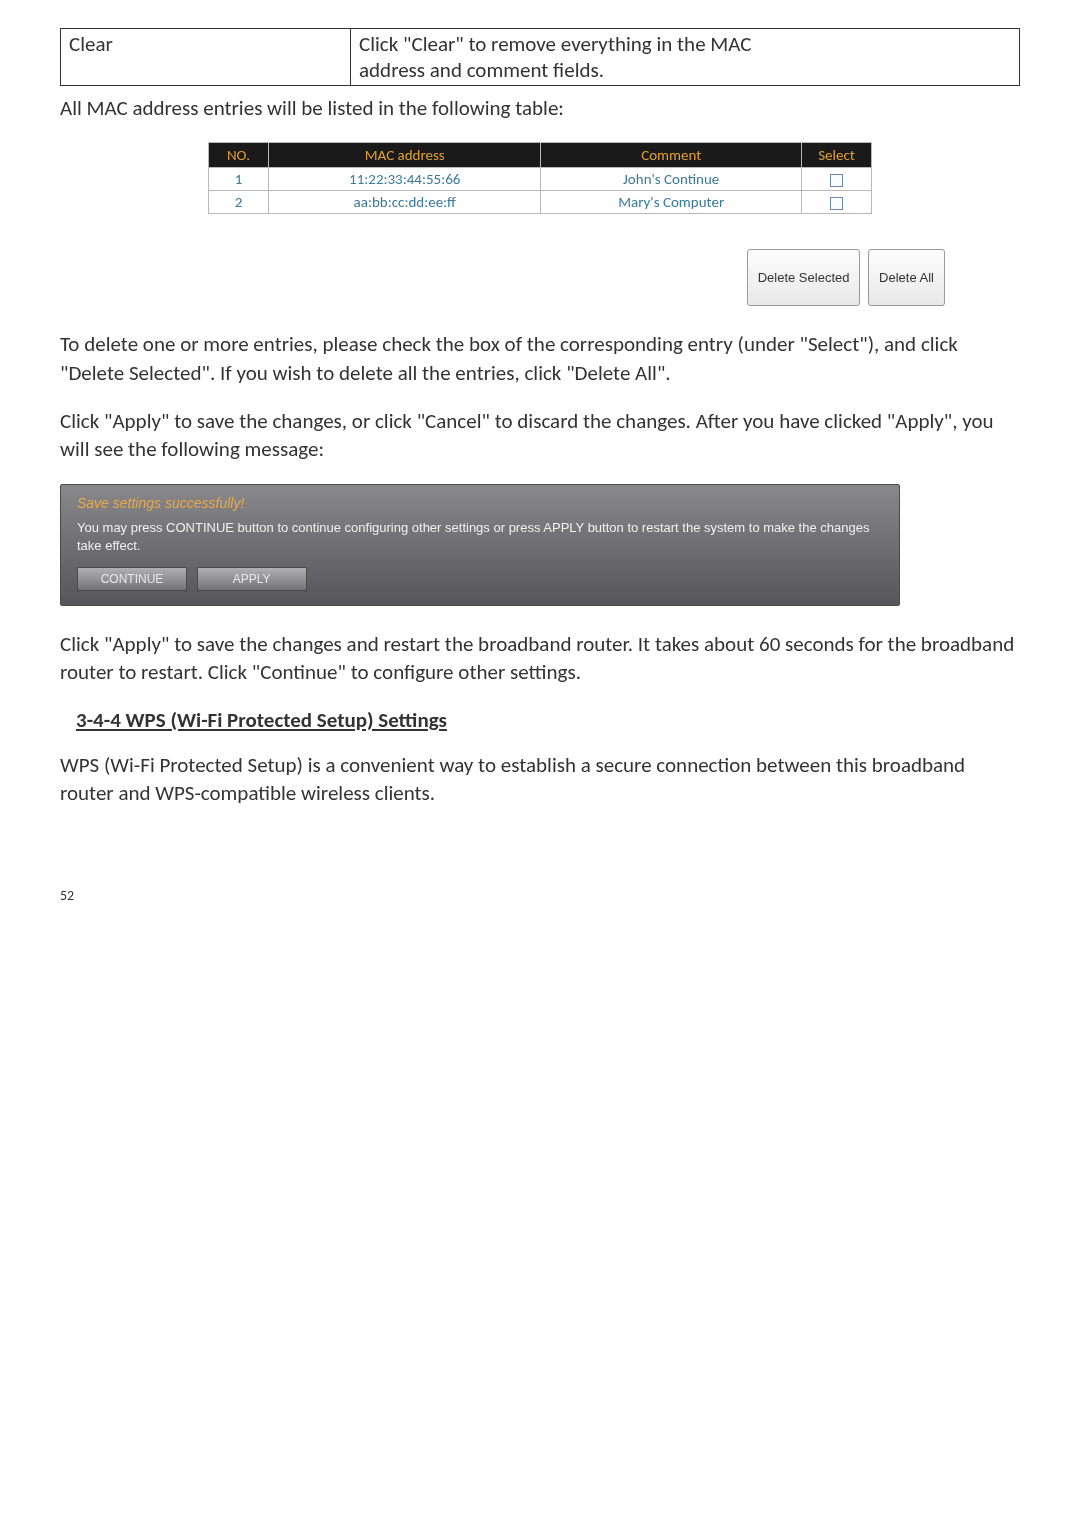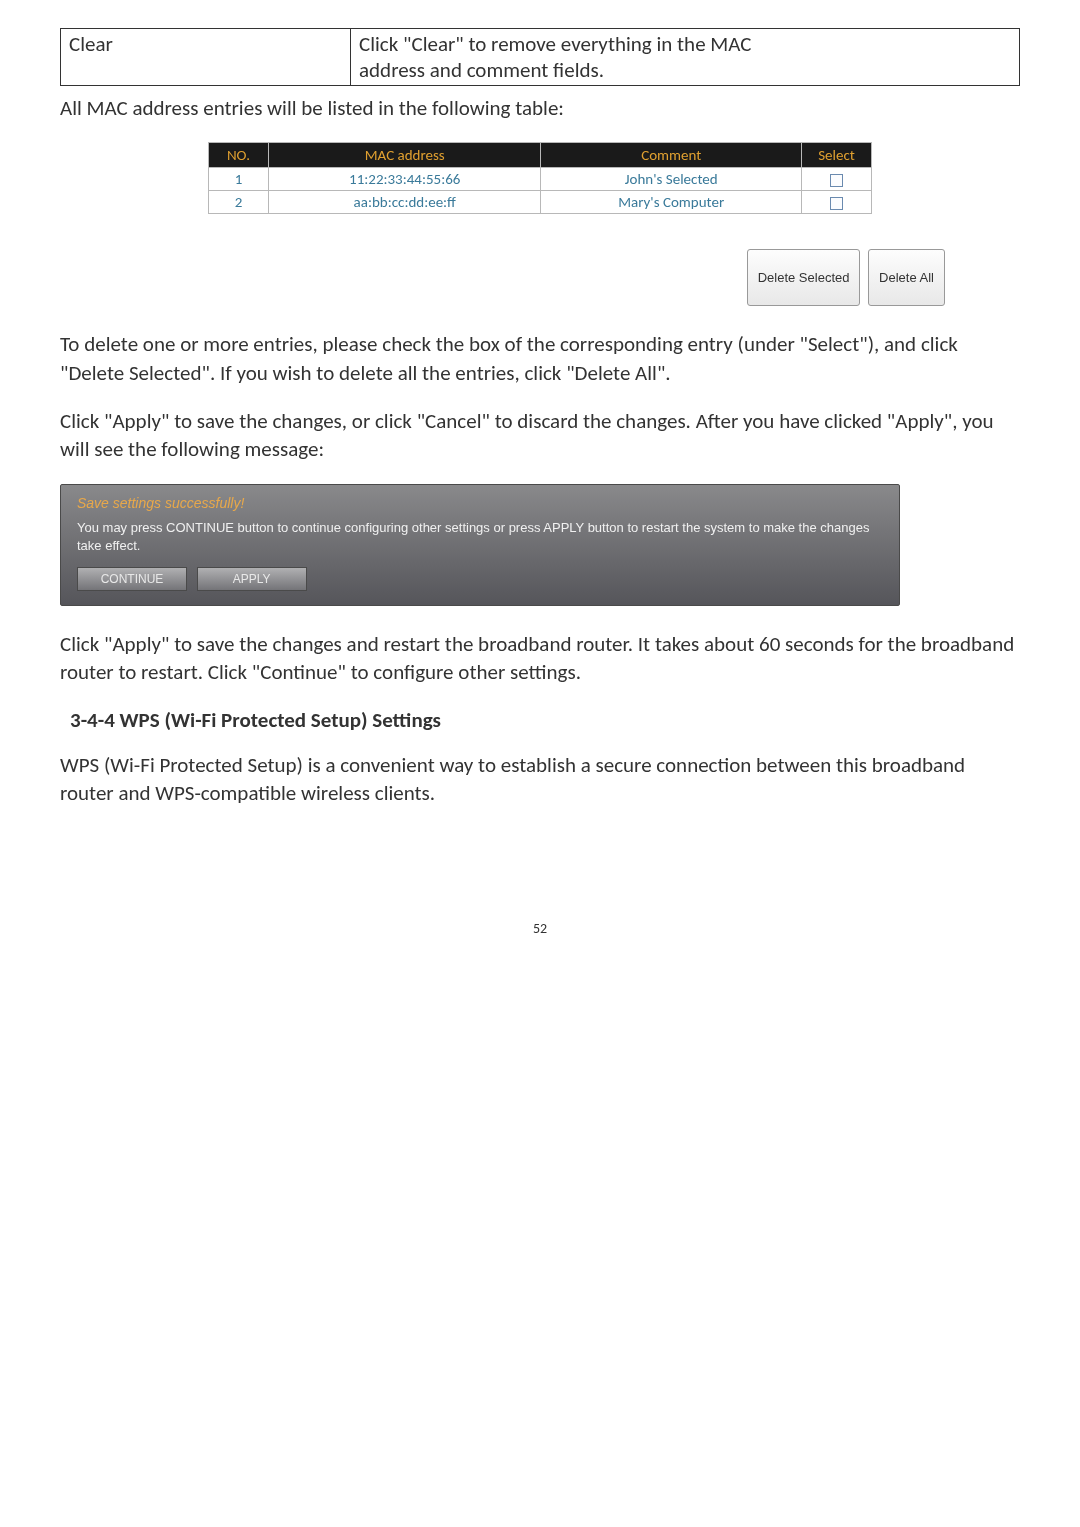--- a/index.html
+++ b/index.html
@@ -102,27 +102,27 @@
     color: #e8e8e8;
     font: 12px Arial, sans-serif;
     padding: 4px 0;
     width: 110px;
     text-align: center;
     margin-right: 6px;
   }
   .section-head {
     font-size: 21px;
     font-weight: bold;
-    margin: 6px 10px 18px;
+    margin: 6px 16px 18px;
+    text-decoration: underline;
   }
   .page-num {
-    text-align: center;
     font-size: 14px;
     color: #333;
-    margin-top: 113px;
+    margin-top: 80px;
   }
 </style>
 </head>
 <body>
 
 <table class="info-table">
   <tbody>
       <tr>
     <td>Clear</td>
     <td>
@@ -140,21 +140,21 @@
     <tbody>
         <tr>
       <th class="no-col">NO.</th>
       <th>MAC address</th>
       <th>Comment</th>
       <th class="sel-col">Select</th>
     </tr>
     <tr>
       <td class="no-col">1</td>
       <td>11:22:33:44:55:66</td>
-      <td>John's Selected</td>
+      <td>John's Continue</td>
       <td class="sel-col"><span class="chk"></span></td>
     </tr>
     <tr>
       <td class="no-col">2</td>
       <td>aa:bb:cc:dd:ee:ff</td>
       <td>Mary's Computer</td>
       <td class="sel-col"><span class="chk"></span></td>
     </tr>
   </tbody></table>
   <div class="mac-actions">

